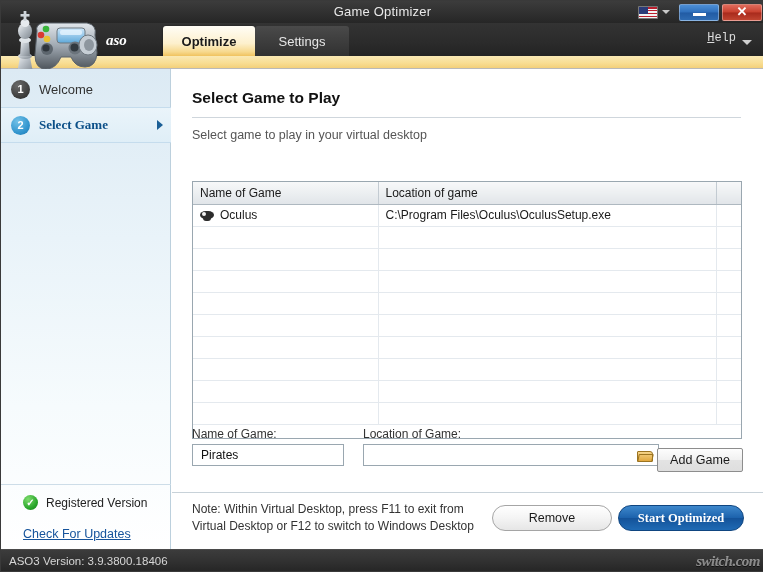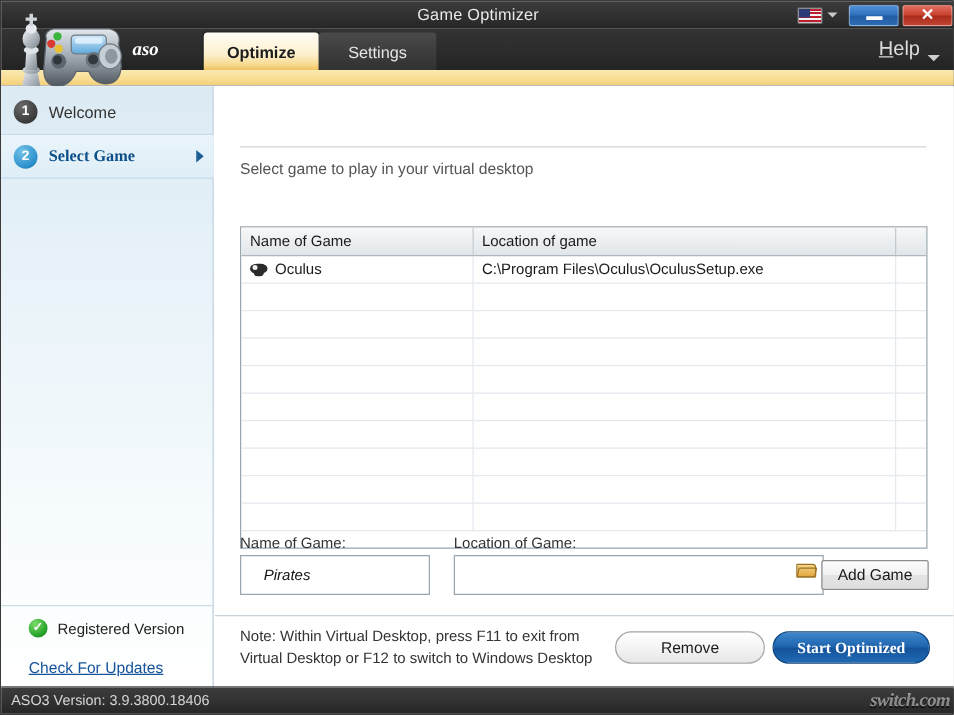--- a/index.html
+++ b/index.html
@@ -86,21 +86,21 @@
     box-shadow: 0 0 2px rgba(0,0,0,.5);
   }
   .tab-settings {
     left: 254px; width: 94px;
     background: linear-gradient(to bottom, #4a4a4a 0%, #3b3b3b 60%, #313131 100%);
     color: #e6e6e6;
   }
   .help-menu {
     position: absolute; right: 10px; top: 30px;
     display: flex; align-items: flex-end; gap: 6px;
-    color: #dcdcdc; font-size: 16px;
+    color: #dcdcdc; font-size: 12px; font-family: Liberation Mono, monospace;
   }
   .help-menu .lbl u { text-decoration: underline; }
   .help-caret {
     width: 0; height: 0;
     border-left: 5px solid transparent; border-right: 5px solid transparent;
     border-top: 5px solid #cfcfcf;
   }
 
   
   .yellow-band {
@@ -224,24 +224,23 @@
     position: absolute; left: 3px; top: 8px; width: 8px; height: 3px;
     background: #2b2b2b; border-radius: 0 0 3px 3px;
   }
 
   
   .form-row { position: absolute; left: 20px; top: 358px; width: 552px; height: 46px; }
   .fld-label { font-size: 12px; color: #333333; display: block; margin-bottom: 3px; }
   .fld-name { position: absolute; left: 0; top: 0; width: 152px; }
   .fld-loc  { position: absolute; left: 171px; top: 0; width: 296px; }
   .txtbox {
-    width: 100%; height: 32px; border: 1px solid #9aa7b0; background: #ffffff;
-    font-size: 12px; color: #111; padding: 0 18px; font-family: "Liberation Sans", sans-serif;
+    width: 100%; height: 22px; border: 1px solid #9aa7b0; background: #ffffff;
+    font-size: 12px; color: #111; padding: 0 8px; font-family: "Liberation Sans", sans-serif;
     position: relative;
-    font-style: italic;
   }
   .fld-loc .txtbox { padding-right: 26px; }
   .folder-btn {
     position: absolute; right: 4px; top: 21px; width: 18px; height: 15px;
   }
   .folder-btn .back {
     position: absolute; left: 0; top: 3px; width: 16px; height: 11px;
     background: linear-gradient(to bottom, #f6d489 0%, #e1a83e 100%);
     border: 1px solid #9c7420; border-radius: 1px 3px 1px 1px;
   }
@@ -395,20 +394,21 @@
       <div class="side-footer">
         <div class="reg-row">
           <div class="check-circle">✓</div>
           <div class="reg-text">Registered Version</div>
         </div>
         <a class="updates-link" href="#">Check For Updates</a>
       </div>
     </div>
 
     <div class="content">
+      <div class="page-title">Select Game to Play</div>
       <div class="title-rule"></div>
       <div class="page-sub">Select game to play in your virtual desktop</div>
 
       <div class="table-wrap">
         <table class="tbl">
           <colgroup>
               <col style="width:185px">
               <col style="width:338px">
               <col>
             </colgroup>

